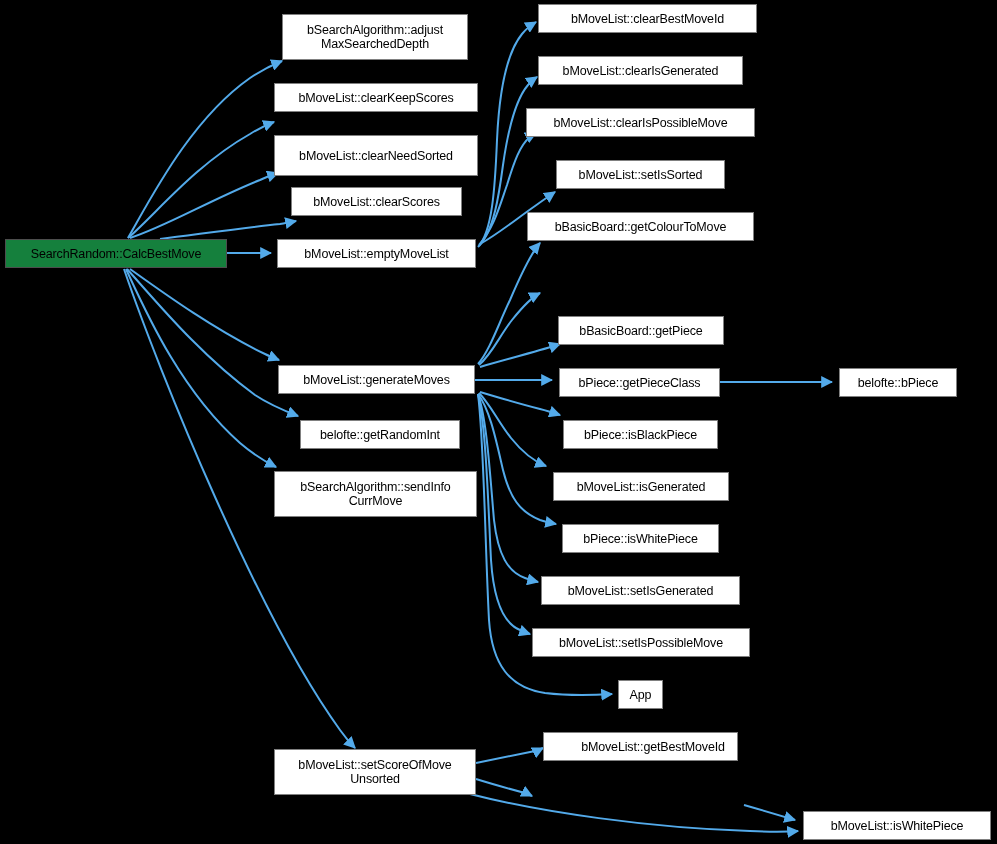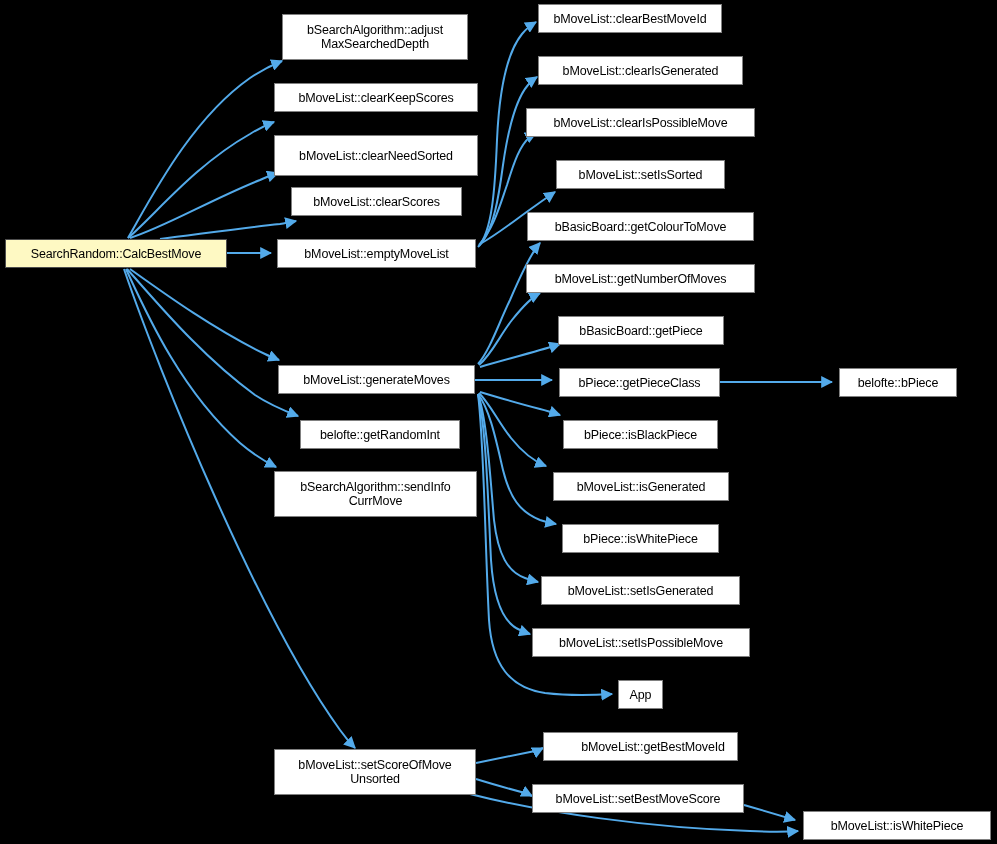--- a/index.html
+++ b/index.html
@@ -33,21 +33,21 @@
     background: #ffffff;
     border: 1px solid #808080;
     color: #000000;
     font-size: 12.5px;
     line-height: 14px;
     letter-spacing: -0.15px;
     white-space: pre-line;
     padding: 0 3px;
   }
   .node.root {
-    background: #fef9c3;
+    background: #15803d;
     border: 1px solid #4d4d4d;
   }
   .edge-path {
     fill: none;
     stroke: #53aaea;
     stroke-width: 2;
   }
   .edge-head {
     fill: #53aaea;
     stroke: none;
@@ -98,31 +98,29 @@
     <div class="node" style="left: 274px; top: 83px; width: 204px; height: 29px;">bMoveList::clearKeepScores</div>
     <div class="node" style="left: 274px; top: 135px; width: 204px; height: 41px;">bMoveList::clearNeedSorted</div>
     <div class="node" style="left: 277px; top: 239px; width: 199px; height: 29px;">bMoveList::emptyMoveList</div>
     <div class="node" style="left: 291px; top: 187px; width: 171px; height: 29px;">bMoveList::clearScores</div>
     <div class="node" style="left: 278px; top: 365px; width: 197px; height: 29px;">bMoveList::generateMoves</div>
     <div class="node" style="left: 300px; top: 420px; width: 160px; height: 29px;">belofte::getRandomInt</div>
     <div class="node" style="left: 274px; top: 471px; width: 203px; height: 46px;">bSearchAlgorithm::sendInfo
 CurrMove</div>
     <div class="node" style="left: 274px; top: 749px; width: 202px; height: 46px;">bMoveList::setScoreOfMove
 Unsorted</div>
-    <div class="node" style="left: 538px; top: 4px; width: 184px; height: 29px;">bMoveList::clearBestMoveId</div>
+    <div class="node" style="left: 538px; top: 4px; width: 219px; height: 29px;">bMoveList::clearBestMoveId</div>
     <div class="node" style="left: 538px; top: 56px; width: 205px; height: 29px;">bMoveList::clearIsGenerated</div>
     <div class="node" style="left: 526px; top: 108px; width: 229px; height: 29px;">bMoveList::clearIsPossibleMove</div>
     <div class="node" style="left: 556px; top: 160px; width: 169px; height: 29px;">bMoveList::setIsSorted</div>
     <div class="node" style="left: 527px; top: 212px; width: 227px; height: 29px;">bBasicBoard::getColourToMove</div>
-    <div class="node" style="left: 526px; top: 264px; width: 229px; height: 29px;">bMoveList::getNumberOfMoves</div>
     <div class="node" style="left: 558px; top: 316px; width: 166px; height: 29px;">bBasicBoard::getPiece</div>
     <div class="node" style="left: 559px; top: 368px; width: 161px; height: 29px;">bPiece::getPieceClass</div>
     <div class="node" style="left: 563px; top: 420px; width: 155px; height: 29px;">bPiece::isBlackPiece</div>
     <div class="node" style="left: 553px; top: 472px; width: 176px; height: 29px;">bMoveList::isGenerated</div>
     <div class="node" style="left: 562px; top: 524px; width: 157px; height: 29px;">bPiece::isWhitePiece</div>
     <div class="node" style="left: 541px; top: 576px; width: 199px; height: 29px;">bMoveList::setIsGenerated</div>
     <div class="node" style="left: 532px; top: 628px; width: 218px; height: 29px;">bMoveList::setIsPossibleMove</div>
     <div class="node" style="left: 618px; top: 680px; width: 45px; height: 29px;">App</div>
     <div class="node" style="left: 543px; top: 732px; width: 195px; height: 29px; padding-left: 28px;">bMoveList::getBestMoveId</div>
-    <div class="node" style="left: 532px; top: 784px; width: 212px; height: 29px;">bMoveList::setBestMoveScore</div>
     <div class="node" style="left: 839px; top: 368px; width: 118px; height: 29px;">belofte::bPiece</div>
     <div class="node" style="left: 803px; top: 811px; width: 188px; height: 29px;">bMoveList::isWhitePiece</div>
   </div>
 
 </body></html>

